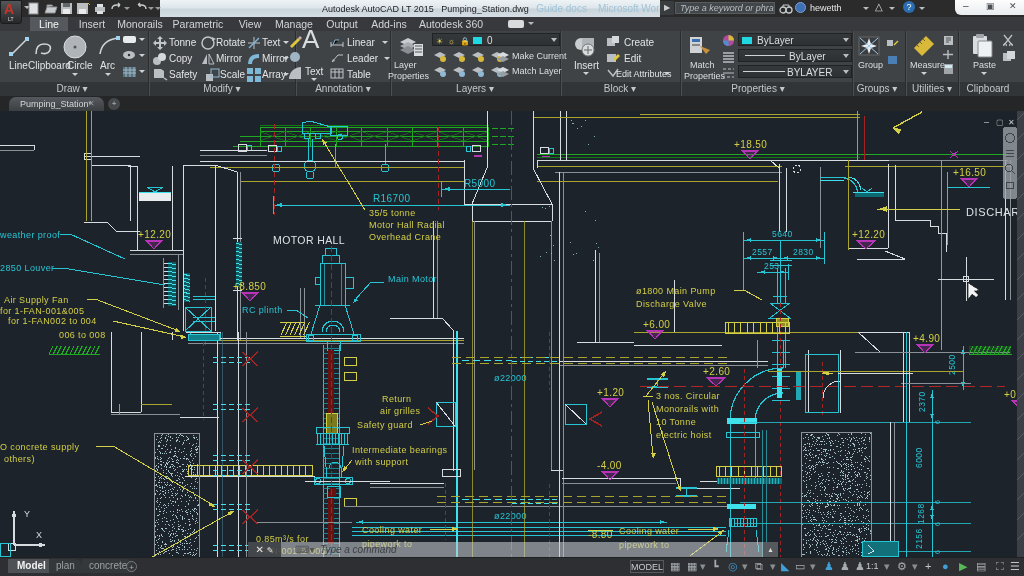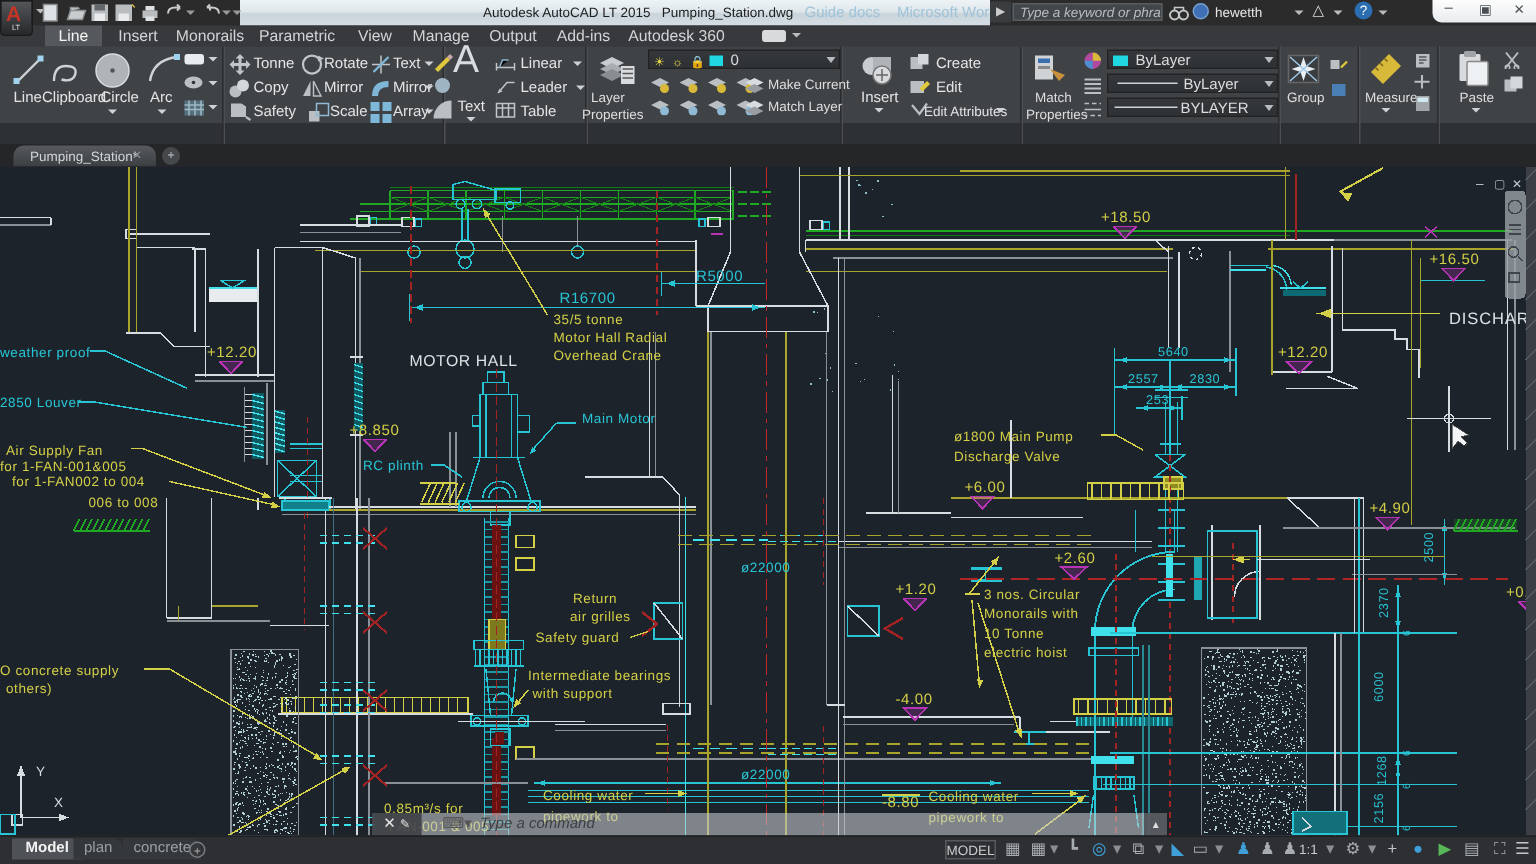--- a/index.html
+++ b/index.html
@@ -117,20 +117,31 @@
       <div class="rtab" style="left:170px;width:56px">Parametric</div>
       <div class="rtab" style="left:234px;width:32px">View</div>
       <div class="rtab" style="left:272px;width:44px">Manage</div>
       <div class="rtab" style="left:322px;width:40px">Output</div>
       <div class="rtab" style="left:368px;width:42px">Add-ins</div>
       <div class="rtab" style="left:416px;width:70px">Autodesk 360</div>
       <div class="abs" style="left:508px;top:3px;width:16px;height:8px;background:#d8dadc;border-radius:2px"></div>
       <div class="abs" style="left:528px;top:5px;width:0;height:0;border-left:3px solid transparent;border-right:3px solid transparent;border-top:3px solid #bbb"></div>
     </div>
     <div id="ribbon"></div>
+    <div id="plabels">
+      <div class="plabel" style="left:17px;width:110px">Draw ▾</div>
+      <div class="plabel" style="left:167px;width:110px">Modify ▾</div>
+      <div class="plabel" style="left:288px;width:110px">Annotation ▾</div>
+      <div class="plabel" style="left:420px;width:110px">Layers ▾</div>
+      <div class="plabel" style="left:565px;width:110px">Block ▾</div>
+      <div class="plabel" style="left:703px;width:110px">Properties ▾</div>
+      <div class="plabel" style="left:822px;width:110px">Groups ▾</div>
+      <div class="plabel" style="left:877px;width:110px">Utilities ▾</div>
+      <div class="plabel" style="left:933px;width:110px">Clipboard</div>
+    </div>
     <div class="psep" style="left:148px"></div>
     <div class="psep" style="left:295px"></div>
     <div class="psep" style="left:390px"></div>
     <div class="psep" style="left:560px"></div>
     <div class="psep" style="left:680px"></div>
     <div class="psep" style="left:852px"></div>
     <div class="psep" style="left:905px"></div>
     <div class="psep" style="left:958px"></div>
     <div id="filetabs">
       <div id="ftab">Pumping_Station*</div>

